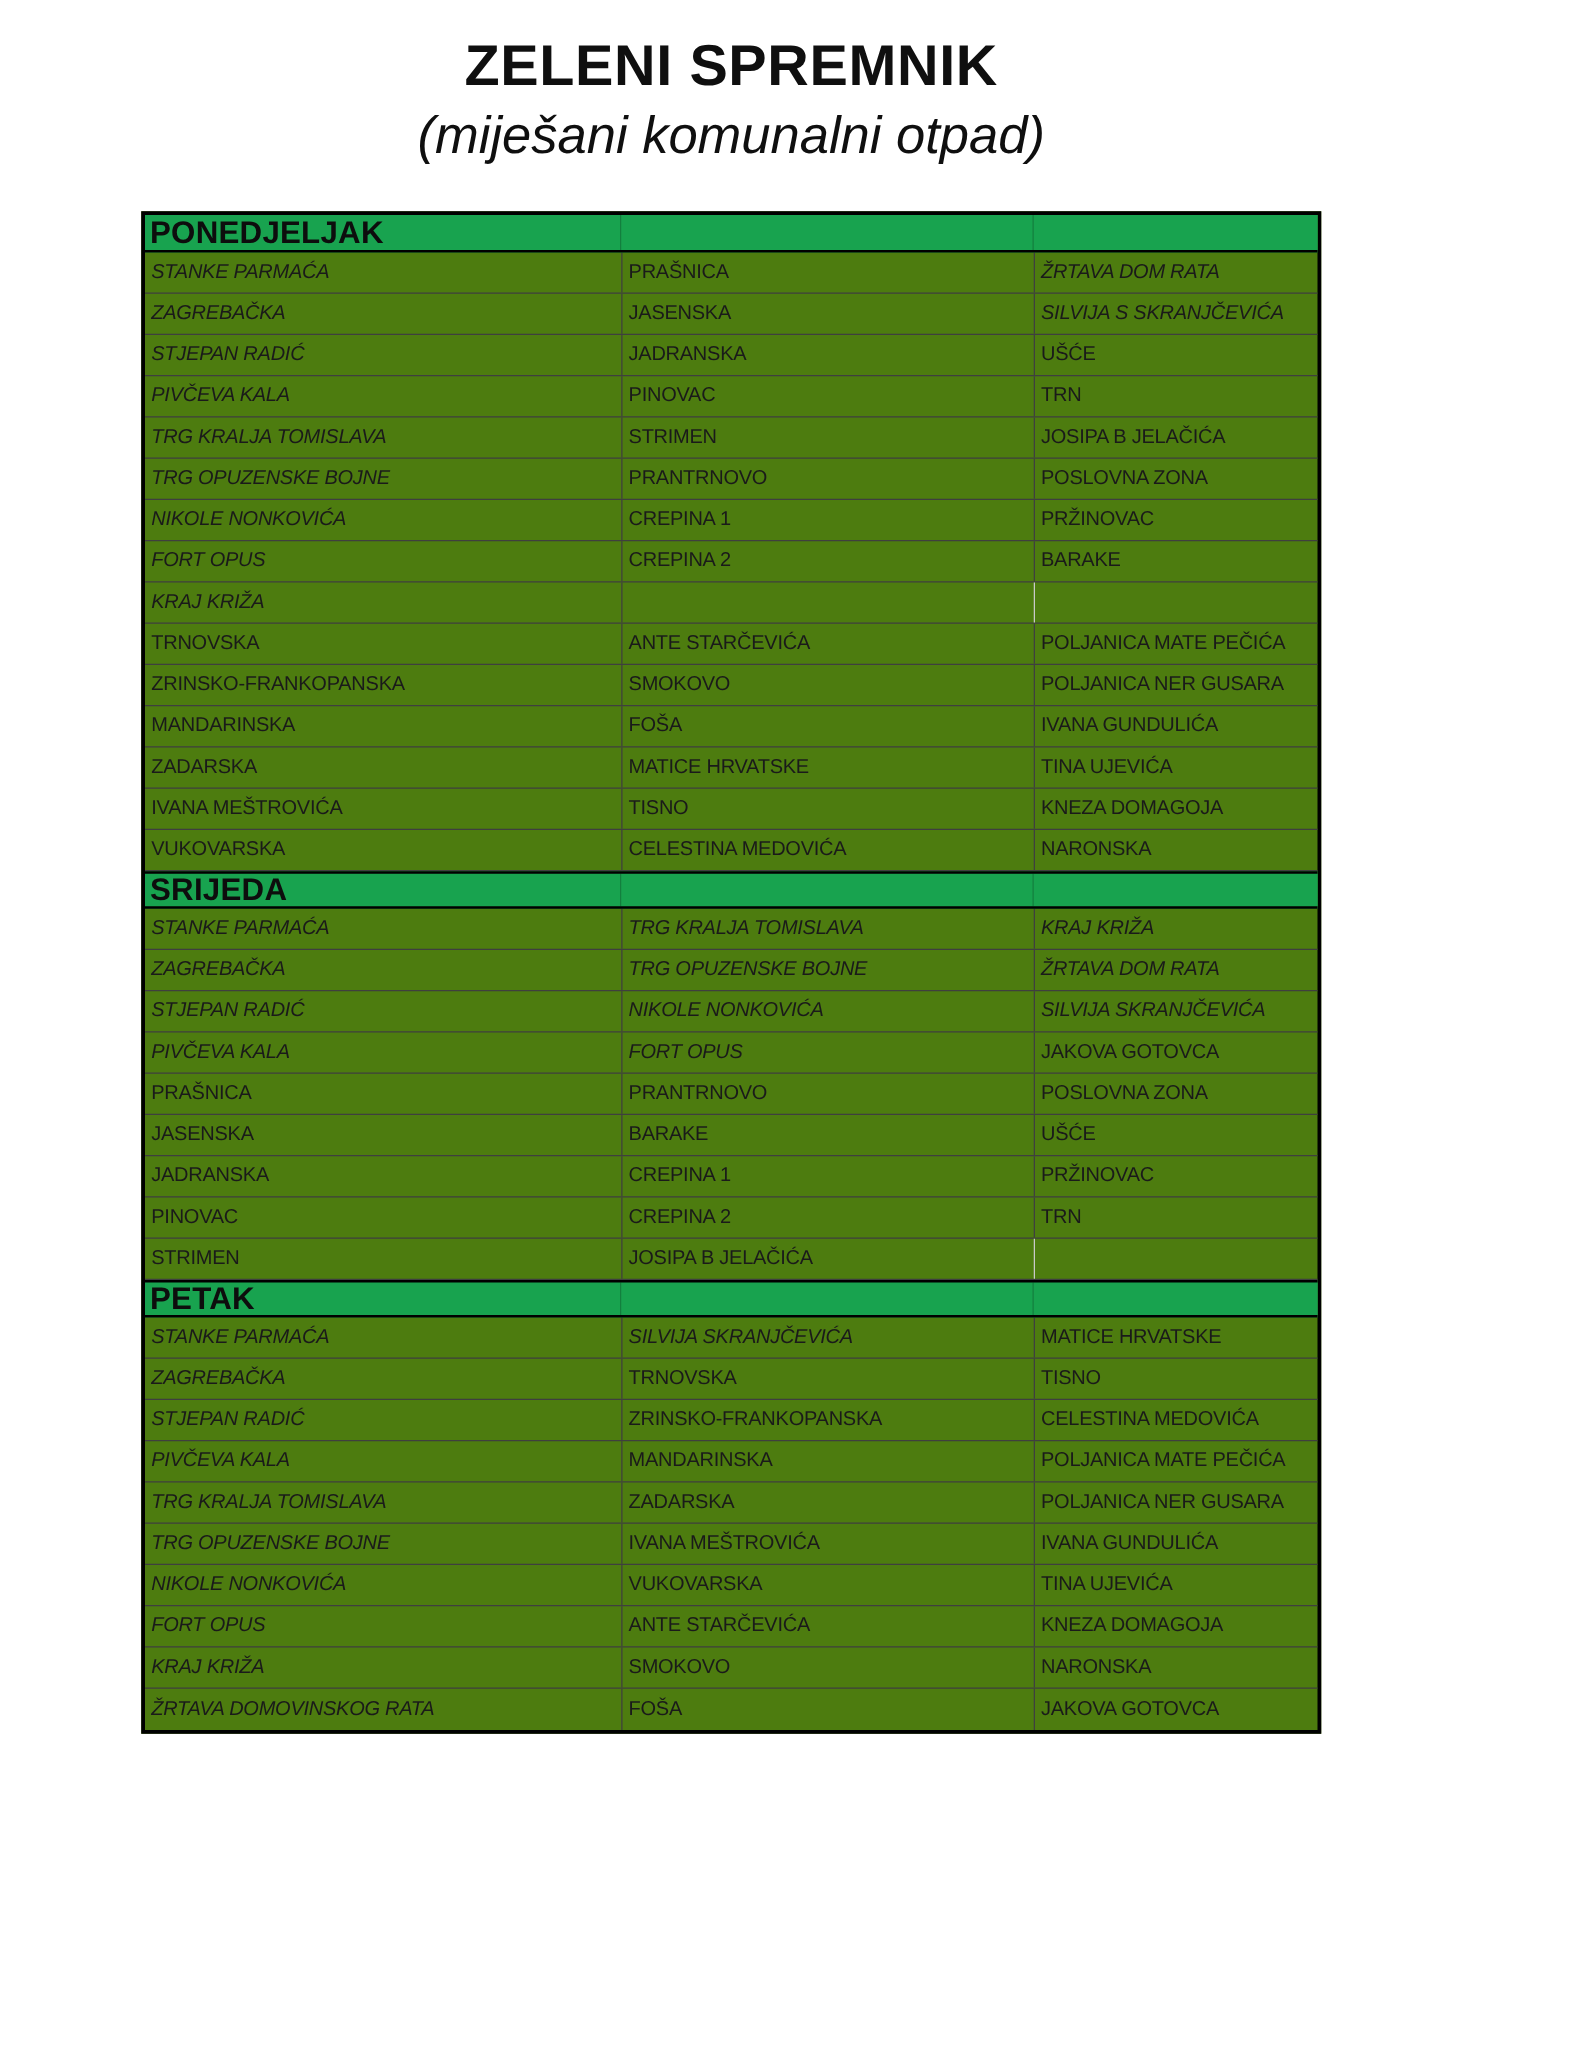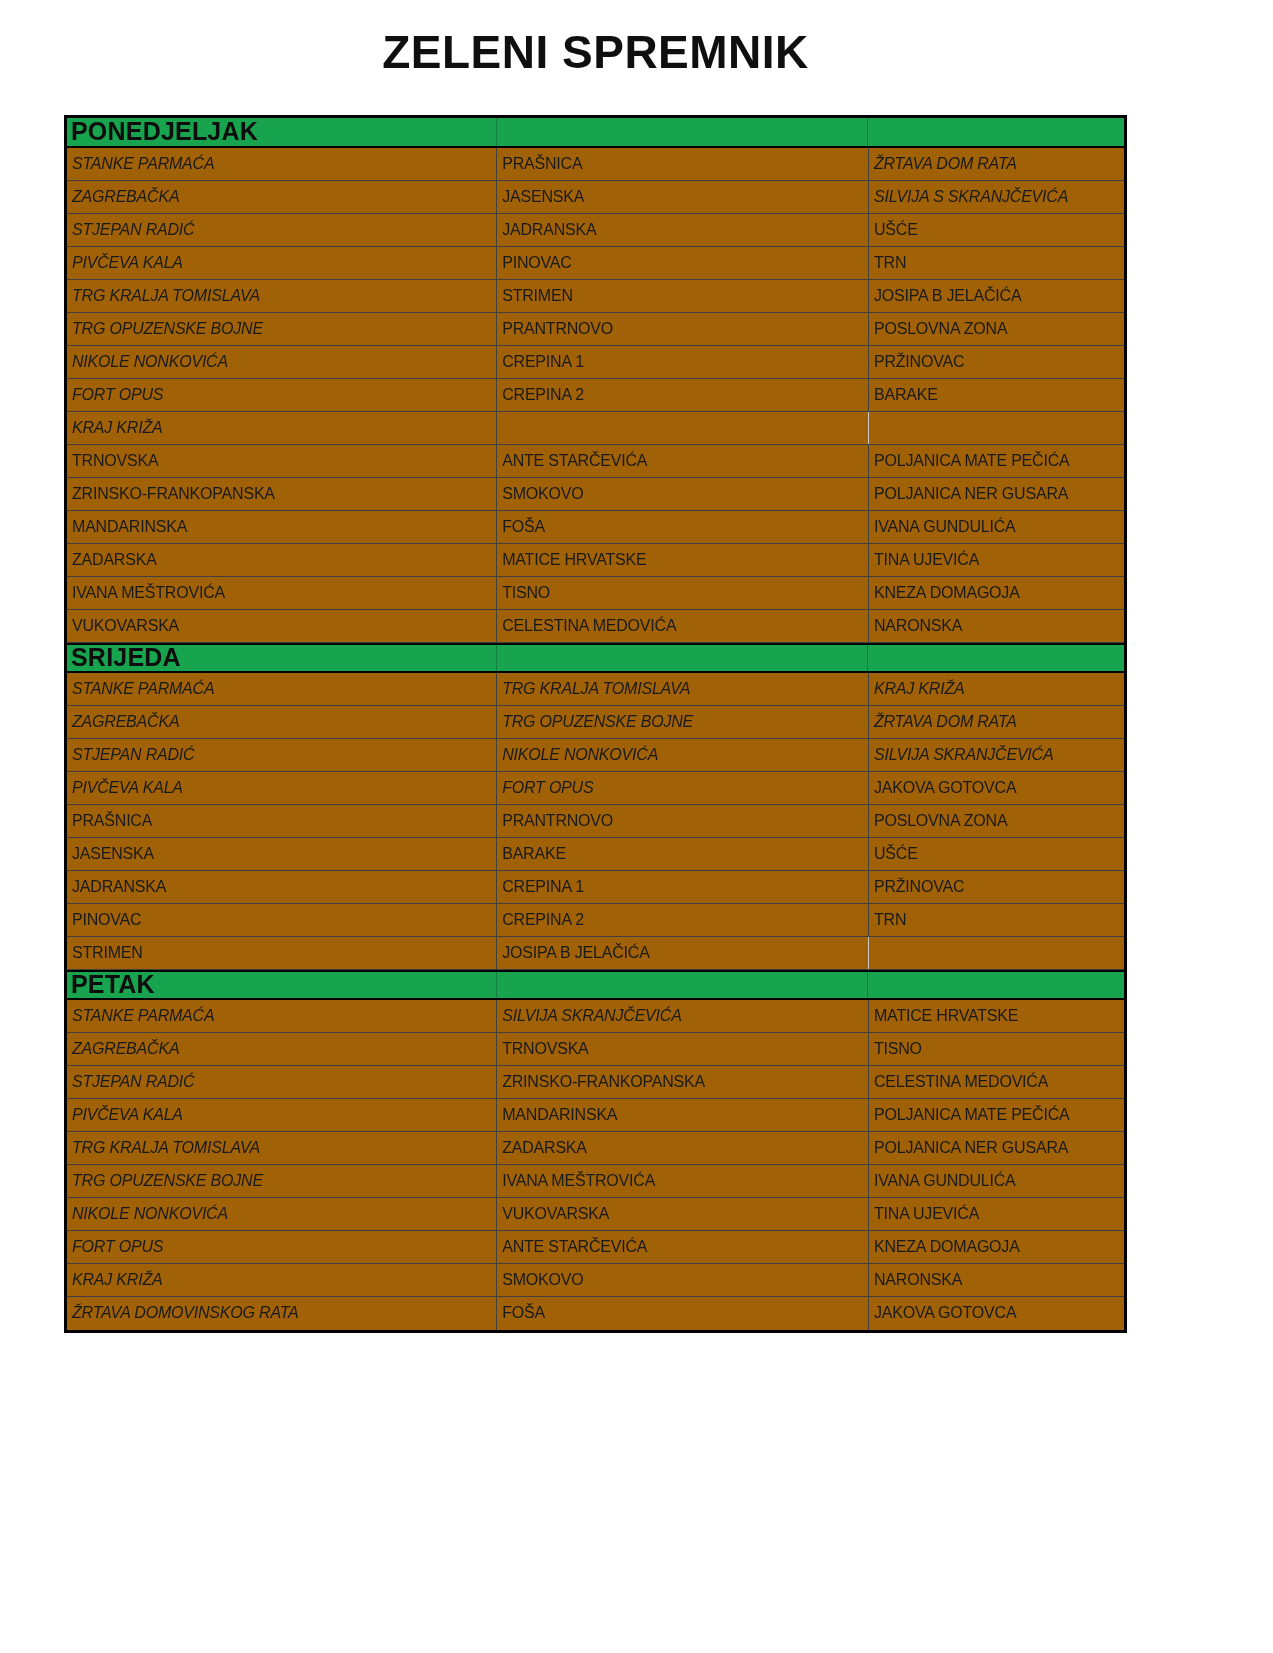--- a/index.html
+++ b/index.html
@@ -7,32 +7,32 @@
     --grid:#3f3f3f;
     --grid-light:#c9c9c9;
     --ink:#1a1a1a;
   }
   *{box-sizing:border-box;}
   html,body{margin:0;padding:0;}
   body{
     width:1273px;height:1653px;background:#ffffff;
     font-family:"Liberation Sans", sans-serif;color:var(--ink);
   }
-  .sheet{width:1063px;margin-left:64px;padding-top:26px;}
+  .sheet{width:944px;margin-left:113px;padding-top:26px;}
   .doc-header{text-align:center;}
   .doc-title{
     margin:0;font-size:46px;line-height:1.15;font-weight:bold;
     color:#0f0f0f;letter-spacing:0.5px;
   }
   .doc-subtitle{
     margin:4px 0 0 0;font-size:42px;line-height:1.2;
     font-style:italic;font-weight:normal;color:#0f0f0f;
   }
   .schedule{
-    margin-top:36px;border:3px solid #000;background:#a16207;
+    margin-top:36px;border:3px solid #000;background:#4d7c0f;
   }
   .day-bar{
     position:relative;display:flex;align-items:center;
     height:30px;background:var(--green);
     border-top:2px solid #000;border-bottom:2px solid #000;
     padding-left:4px;
     
     background-image:
       linear-gradient(rgba(0,0,0,0.22),rgba(0,0,0,0.22)),
       linear-gradient(rgba(0,0,0,0.22),rgba(0,0,0,0.22)),
@@ -59,20 +59,21 @@
   .cell + .cell{border-left:1px solid var(--grid);}
   .cell.it{font-style:italic;}
   .cell.light{border-left-color:var(--grid-light);}
 </style>
 </head>
 <body>
 
 <div class="sheet">
   <div class="doc-header">
     <h1 class="doc-title">ZELENI SPREMNIK</h1>
+    <p class="doc-subtitle">(miješani komunalni otpad)</p>
   </div>
   <div class="schedule">
       <div class="day-bar">
         <span class="day-label">PONEDJELJAK</span>
       </div>
       <div class="row">
         <div class="cell it">STANKE PARMAĆA</div>
         <div class="cell">PRAŠNICA</div>
         <div class="cell it">ŽRTAVA DOM RATA</div>
       </div>

